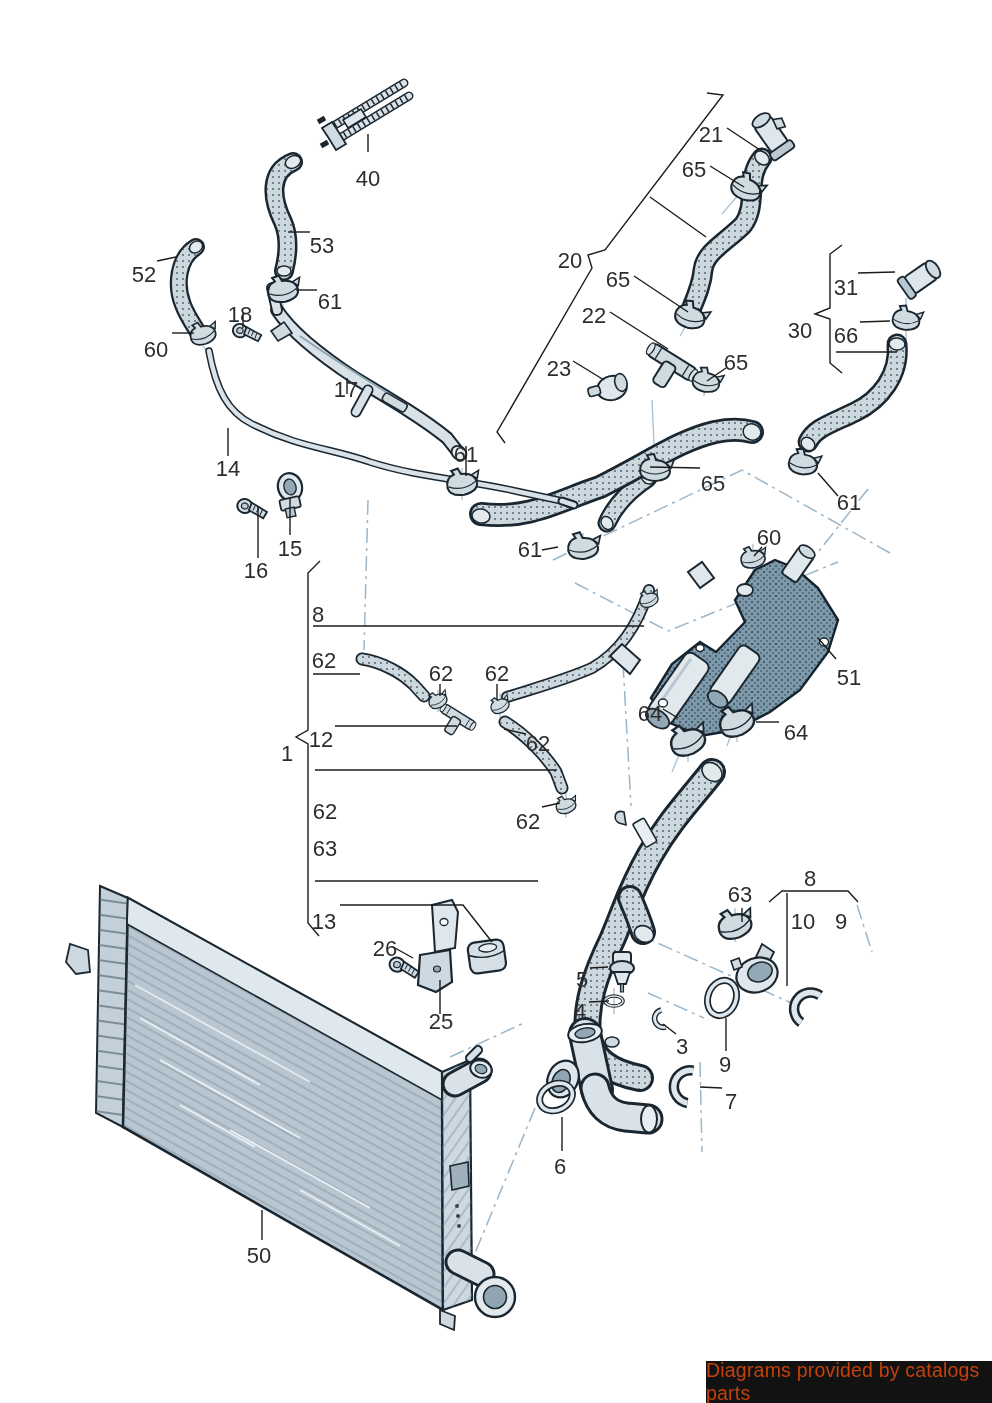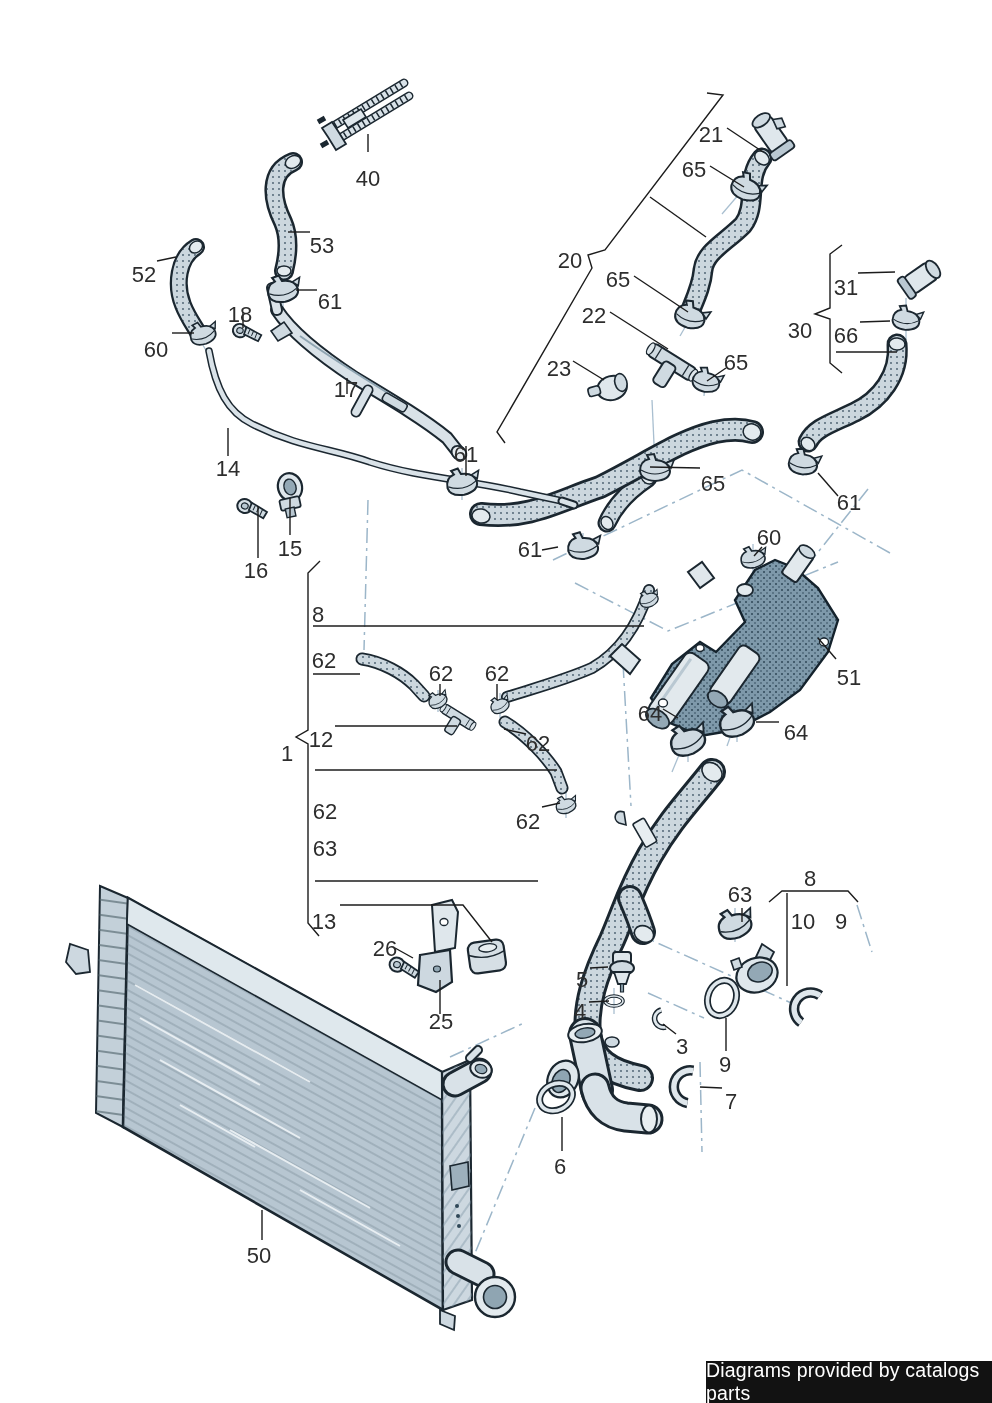--- a/index.html
+++ b/index.html
@@ -10,21 +10,21 @@
   
   .hO{fill:none;stroke:#1b2730;stroke-linecap:round;stroke-linejoin:round;}
   .hF{fill:none;stroke:#ccd7de;stroke-linecap:round;stroke-linejoin:round;}
   .hD{fill:none;stroke:url(#dotP);stroke-linecap:round;stroke-linejoin:round;}
   .pO{fill:none;stroke:#1b2730;stroke-linecap:round;stroke-linejoin:round;}
   .pF{fill:none;stroke:#d9e2e8;stroke-linecap:round;stroke-linejoin:round;}
   .lead{fill:none;stroke:#1c1c1c;stroke-width:1.4;}
   .cons{fill:none;stroke:#9cb6c9;stroke-width:1.5;stroke-dasharray:15 5 3 5;}
   .axis{fill:none;stroke:#a9bfd0;stroke-width:1.3;}
   .footer-bar{position:absolute;left:706px;top:1361px;width:286px;height:42px;
-    background:#121212;color:#ffffff;display:flex;align-items:center;justify-content:center;
+    background:#121212;color:#c2410c;display:flex;align-items:center;justify-content:center;
     font-size:19.5px;letter-spacing:.2px;}
 </style>
 </head>
 <body>
 
 <div class="stage">
 <svg width="992" height="1403" viewBox="0 0 992 1403">
   <defs>
     <pattern id="dotP" patternUnits="userSpaceOnUse" width="6" height="6">
       <circle cx="3" cy="3" r="0.9" fill="#44596a"></circle>

